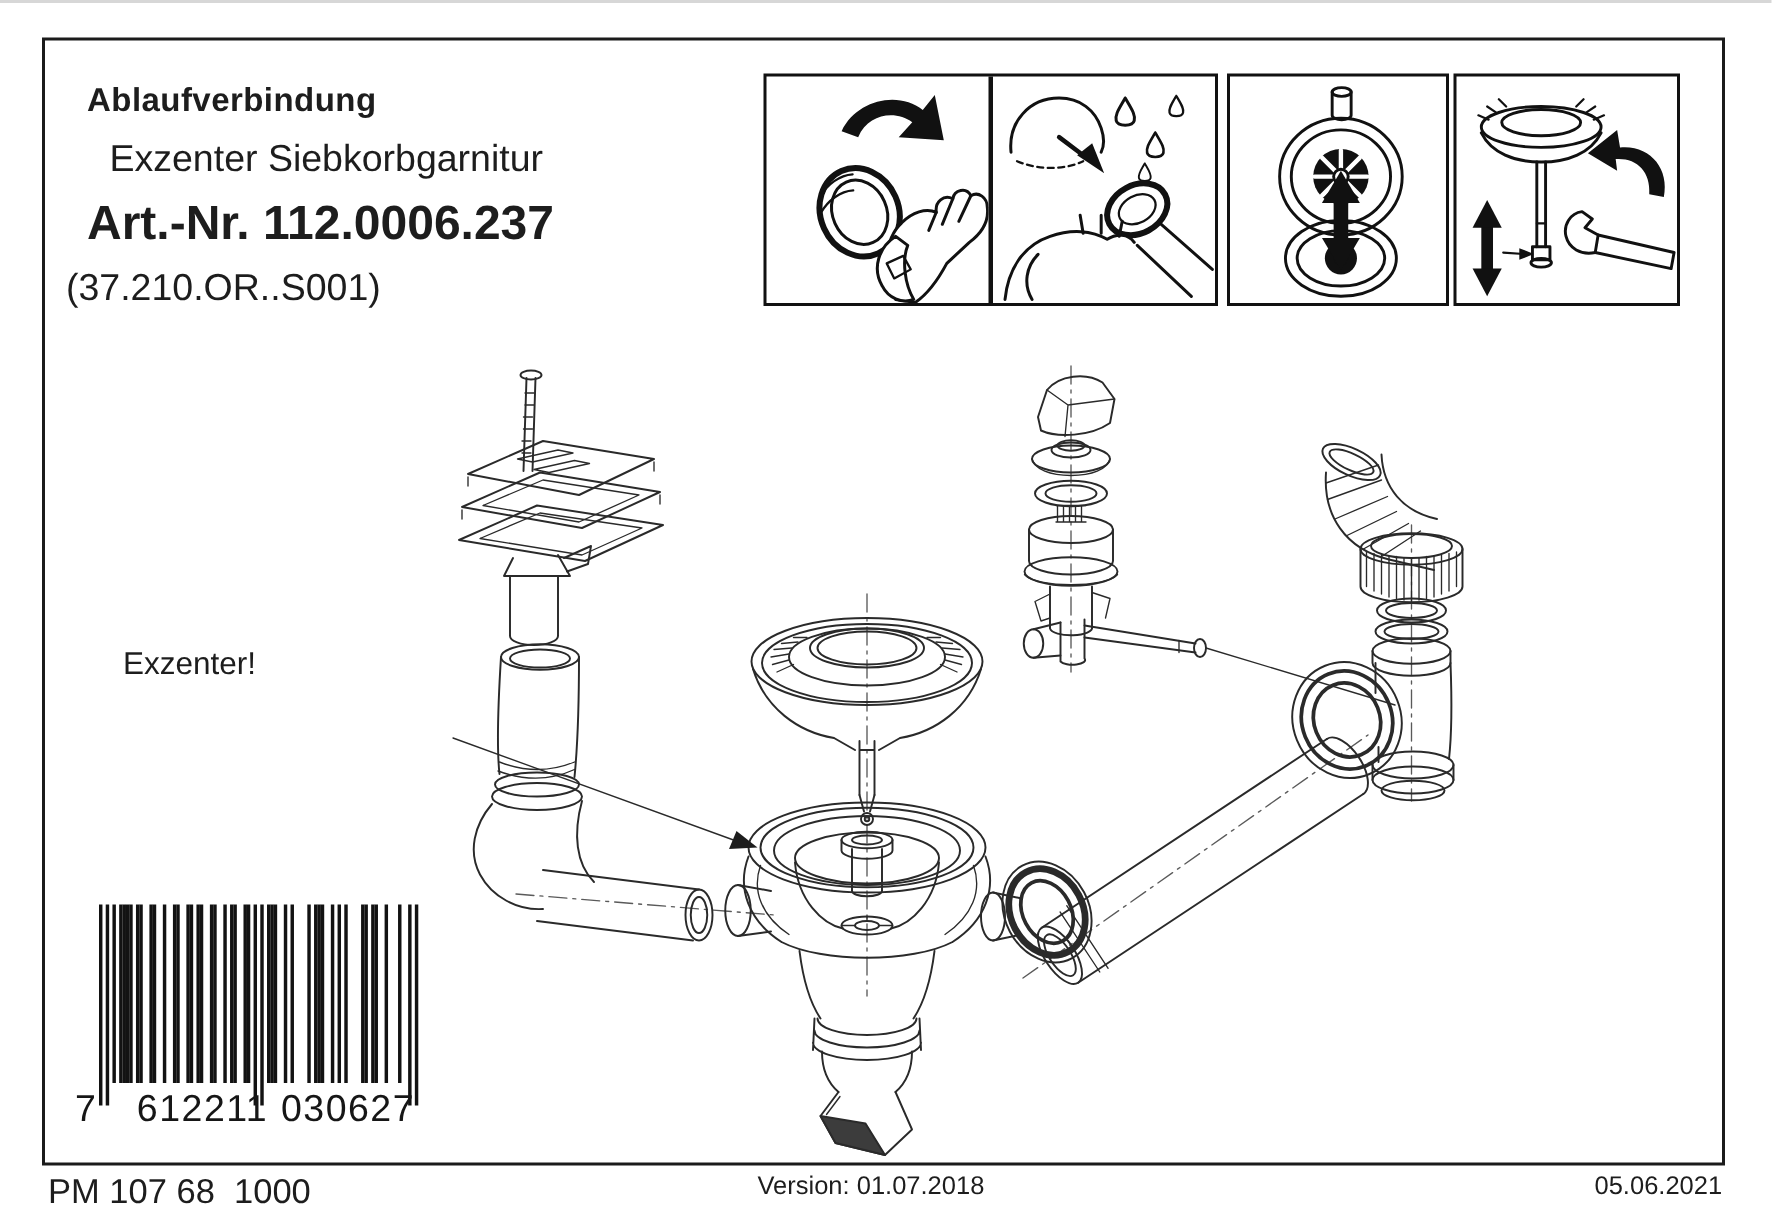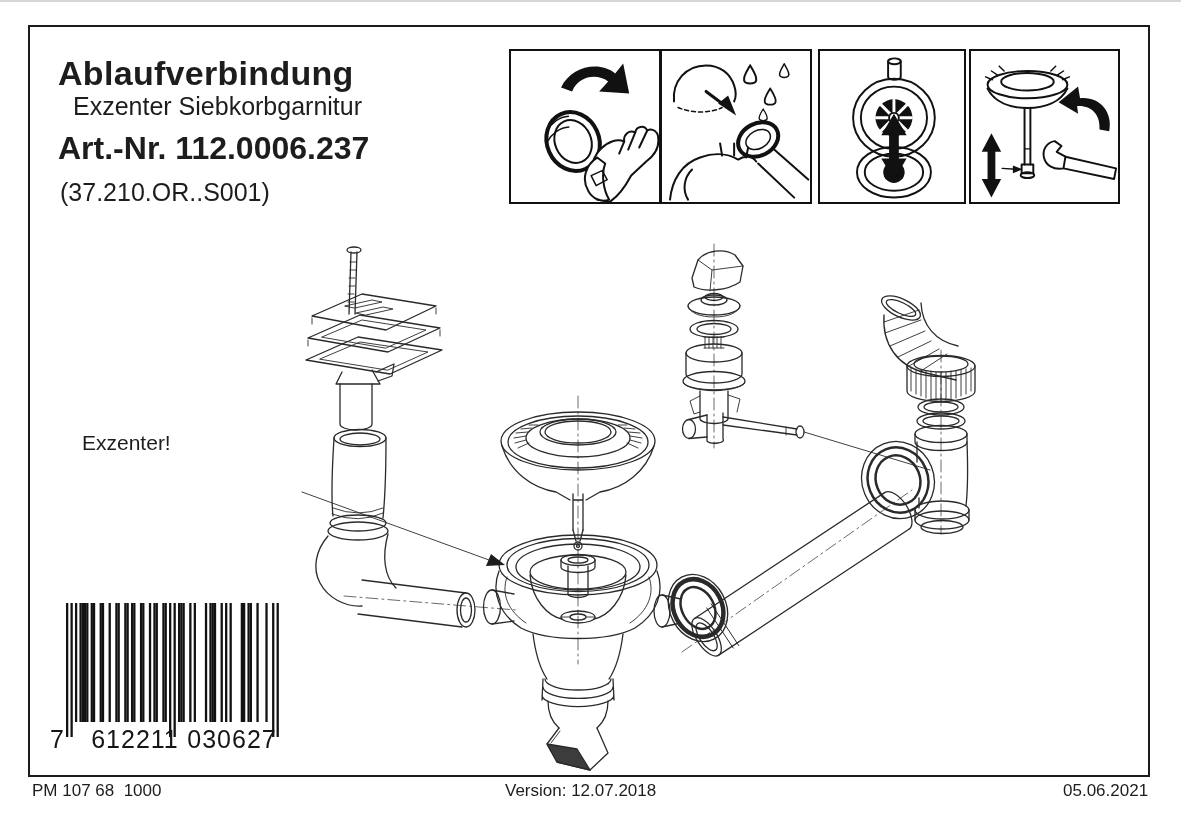--- a/index.html
+++ b/index.html
@@ -3,24 +3,24 @@
 <meta charset="utf-8">
 <style>
   html,body{margin:0;padding:0;background:#ffffff;}
   body{width:1181px;height:821px;position:relative;overflow:hidden;
        font-family:"Liberation Sans",sans-serif;color:#1d1d1d;}
   .abs{position:absolute;}
   .scan-edge{left:0;top:0;width:1181px;height:2px;background:#d7d7d7;}
   .frame{left:28px;top:25px;width:1118px;height:748px;border:2px solid #1b1b1b;background:#fff;}
 
   
-  .title{left:58px;top:54px;font-size:34px;font-weight:bold;letter-spacing:.3px;}
+  .title{left:58px;top:54px;font-size:22px;font-weight:bold;letter-spacing:.3px;}
   .subtitle{left:60px;top:92px;font-size:25px;margin-left:13px;}
   .artnr{left:58px;top:130px;font-size:32px;font-weight:bold;}
-  .variant{left:60px;top:178px;font-size:25px;}
+  .variant{left:44px;top:178px;font-size:25px;}
 
   
   .picto{border:2.5px solid #111;background:#fff;box-sizing:border-box;display:flex;}
   .picto svg{display:block;width:100%;height:100%;}
   .pbox12{left:509px;top:49px;width:303px;height:155px;}
   .pbox12 .half{flex:1;height:100%;}
   .pbox12 .divider{width:2.5px;background:#111;height:100%;}
   .pbox3{left:818px;top:49px;width:148px;height:155px;}
   .pbox4{left:969px;top:49px;width:151px;height:155px;}
 
@@ -49,21 +49,21 @@
 
   
   .barcode{left:44px;top:598px;width:250px;height:160px;}
   .barcode svg{position:absolute;left:0;top:0;width:240px;height:145px;}
   .bc-num{position:absolute;top:127px;font-size:25px;letter-spacing:1px;color:#161616;}
   .bc-first{left:6px;}
   .bc-left{left:91px;transform:translateX(-50%);}
   .bc-right{left:188px;transform:translateX(-50%);}
 
   
-  .footer-left{left:32px;top:781px;font-size:17px;white-space:pre;}
+  .footer-left{left:32px;top:781px;font-size:23px;white-space:pre;}
   .footer-center{left:505px;top:781px;font-size:17px;}
   .footer-right{left:1063px;top:781px;font-size:17px;}
 </style>
 </head>
 <body>
 
 <div class="abs scan-edge"></div>
 <div class="abs frame"></div>
 
 <div class="abs title">Ablaufverbindung</div>
@@ -361,14 +361,14 @@
       <rect x="221.36" y="5" width="2.30" height="119" fill="#121212"></rect>
       <rect x="228.08" y="5" width="2.30" height="134" fill="#121212"></rect>
       <rect x="232.56" y="5" width="2.30" height="134" fill="#121212"></rect>
     </svg>
   <span class="bc-num bc-first">7</span>
   <span class="bc-num bc-left">612211</span>
   <span class="bc-num bc-right">030627</span>
 </div>
 
 <span class="abs footer-left">PM 107 68  1000</span>
-<span class="abs footer-center">Version: 12.07.2018</span>
+<span class="abs footer-center">Version: 01.07.2018</span>
 <span class="abs footer-right">05.06.2021</span>
 
 </body></html>

